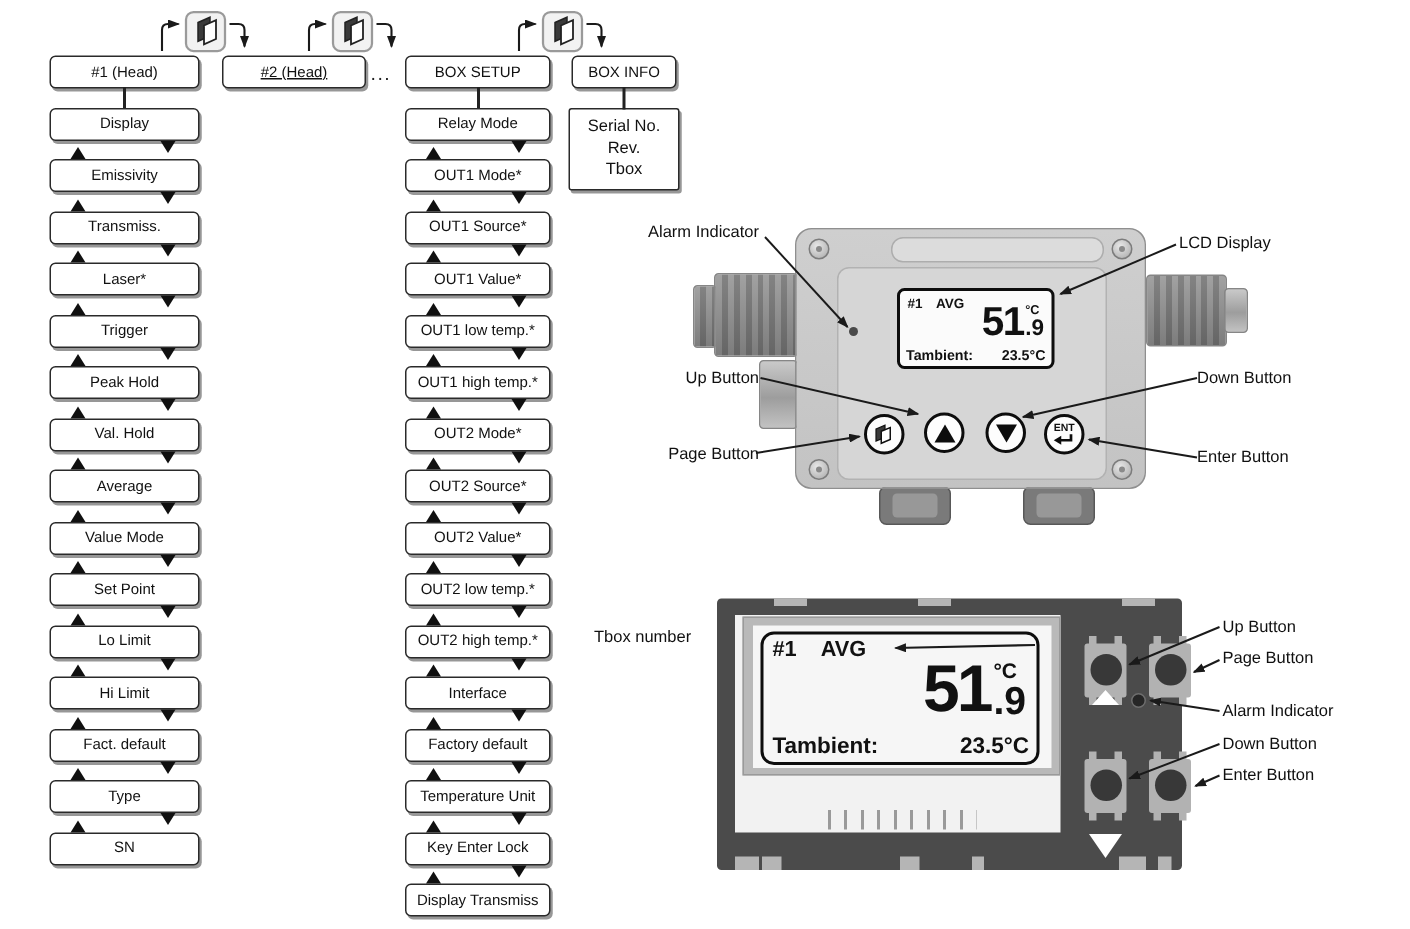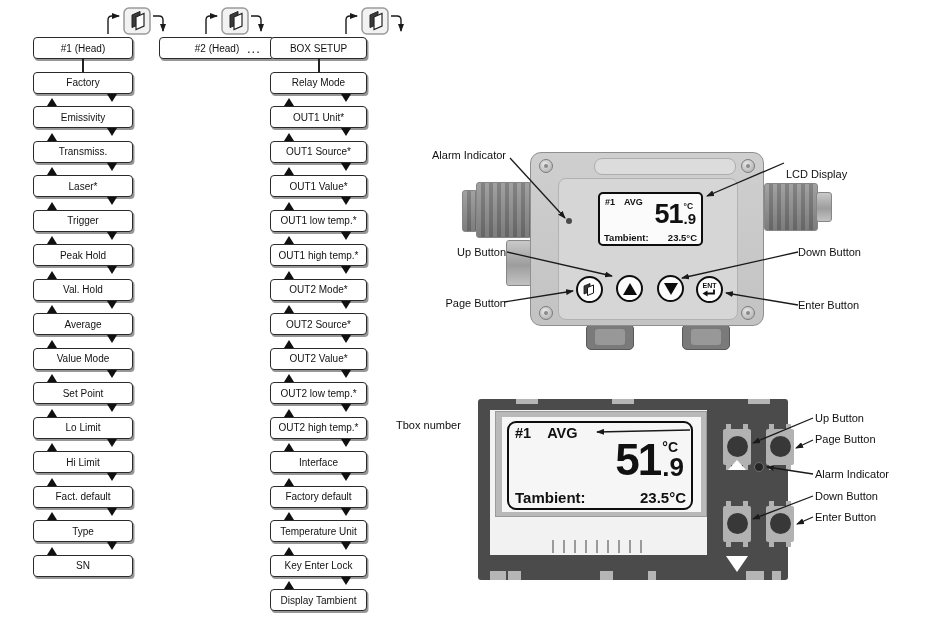--- a/index.html
+++ b/index.html
@@ -2,21 +2,21 @@
 <html><head>
 <meta charset="utf-8">
 <style>
   html,body{margin:0;padding:0;background:#fff;}
   #stage{position:relative;width:940px;height:619px;background:#ffffff;overflow:hidden;
          font-family:"Liberation Sans","DejaVu Sans",sans-serif;color:#111;}
 
   
   .menu-col{position:absolute;}
   .col1{left:33px;top:37px;width:100px;}
-  .col2{left:159px;top:37px;width:116px;}
+  .col2{left:148px;top:37px;width:96px;text-decoration:underline;}
   .col3{left:270px;top:37px;width:97px;}
   .col4{left:381px;top:37px;width:70px;}
   .mbox{height:22px;box-sizing:border-box;background:#fff;border:1.6px solid #2a2a2a;
         border-radius:4px;box-shadow:1.5px 2px 0 #979797;display:flex;align-items:center;
         justify-content:center;font-size:10px;line-height:11px;white-space:nowrap;}
   .connector{height:12.5px;position:relative;}
   .tri{position:absolute;width:0;height:0;border-left:5.5px solid transparent;border-right:5.5px solid transparent;}
   .tri.up{left:14%;bottom:0;border-bottom:8.5px solid #101010;}
   .tri.down{right:16%;top:0;border-top:8.5px solid #101010;}
   .menu-items div.connector:first-of-type .tri{display:none;}
@@ -136,21 +136,21 @@
     <path d="M32,11 L40,7.5 L40,20 L32,23.5 Z" fill="#3a3a3a" stroke="#222" stroke-width="1"></path>
     <path d="M36,13 L44,9.5 L44,22 L36,25.5 Z" fill="#ffffff" stroke="#222" stroke-width="1.2"></path>
     <path d="M53,12 H59 Q63,12 63,16 V27" fill="none" stroke="#1a1a1a" stroke-width="1.4" marker-end="url(#ah)"></path>
   </svg>
 
   <div class="menu-col col1">
     <div class="mbox">#1 (Head)</div>
     <div class="menu-items">
 
         <div class="connector"></div>
-        <div class="mbox">Factory</div>
+        <div class="mbox">Display</div>
 
         <div class="connector">
           <span class="tri up"></span>
           <span class="tri down"></span>
         </div>
         <div class="mbox">Emissivity</div>
 
         <div class="connector">
           <span class="tri up"></span>
           <span class="tri down"></span>
@@ -240,21 +240,21 @@
     <div class="mbox">BOX SETUP</div>
     <div class="menu-items">
 
         <div class="connector"></div>
         <div class="mbox">Relay Mode</div>
 
         <div class="connector">
           <span class="tri up"></span>
           <span class="tri down"></span>
         </div>
-        <div class="mbox">OUT1 Unit*</div>
+        <div class="mbox">OUT1 Mode*</div>
 
         <div class="connector">
           <span class="tri up"></span>
           <span class="tri down"></span>
         </div>
         <div class="mbox">OUT1 Source*</div>
 
         <div class="connector">
           <span class="tri up"></span>
           <span class="tri down"></span>
@@ -324,24 +324,33 @@
         <div class="connector">
           <span class="tri up"></span>
           <span class="tri down"></span>
         </div>
         <div class="mbox">Key Enter Lock</div>
 
         <div class="connector">
           <span class="tri up"></span>
           <span class="tri down"></span>
         </div>
-        <div class="mbox">Display Tambient</div>
+        <div class="mbox">Display Transmiss</div>
       </div>
   </div>
 
+  <div class="menu-col col4">
+    <div class="mbox">BOX INFO</div>
+    <div class="vline"></div>
+    <div class="infobox">
+      <div>Serial No.</div>
+      <div>Rev.</div>
+      <div>Tbox</div>
+    </div>
+  </div>
 
   <div class="gland ridged" style="left:462px;top:190px;width:16px;height:42px;"></div>
   <div class="gland ridged" style="left:476px;top:182px;width:56px;height:56px;"></div>
   <div class="gland" style="left:506px;top:240px;width:26px;height:46px;"></div>
   <div class="gland ridged" style="left:764px;top:183px;width:54px;height:48px;"></div>
   <div class="gland" style="left:816px;top:192px;width:16px;height:30px;"></div>
   <div class="clamp" style="left:586px;top:324px;"></div>
   <div class="clamp" style="left:682px;top:324px;"></div>
 
   <div class="dev-body"></div>
@@ -382,21 +391,21 @@
   </div>
   <div class="btn-circle ent" style="left:696px;top:276px;">
     <span class="ent-txt">ENT</span>
     <svg width="15" height="9">
       <path d="M12,0.5 V4.5 H5" fill="none" stroke="#0d0d0d" stroke-width="1.8"></path>
       <polygon points="5.5,1.5 5.5,7.5 0.5,4.5" fill="#0d0d0d"></polygon>
     </svg>
   </div>
 
   <div class="lbl r" style="left:424px;top:149px;width:82px;">Alarm Indicator</div>
-  <div class="lbl" style="left:786px;top:168px;">LCD Display</div>
+  <div class="lbl" style="left:786px;top:156px;">LCD Display</div>
   <div class="lbl r" style="left:424px;top:246px;width:82px;">Up Button</div>
   <div class="lbl" style="left:798px;top:246px;">Down Button</div>
   <div class="lbl r" style="left:424px;top:297px;width:82px;">Page Button</div>
   <div class="lbl" style="left:798px;top:299px;">Enter Button</div>
 
   <div class="panel"></div>
   <div class="pad" style="left:516px;top:399px;width:22px;height:5px;"></div>
   <div class="pad" style="left:612px;top:399px;width:22px;height:5px;"></div>
   <div class="pad" style="left:748px;top:399px;width:22px;height:5px;"></div>
   <div class="pad" style="left:490px;top:571px;width:16px;height:9px;"></div>

